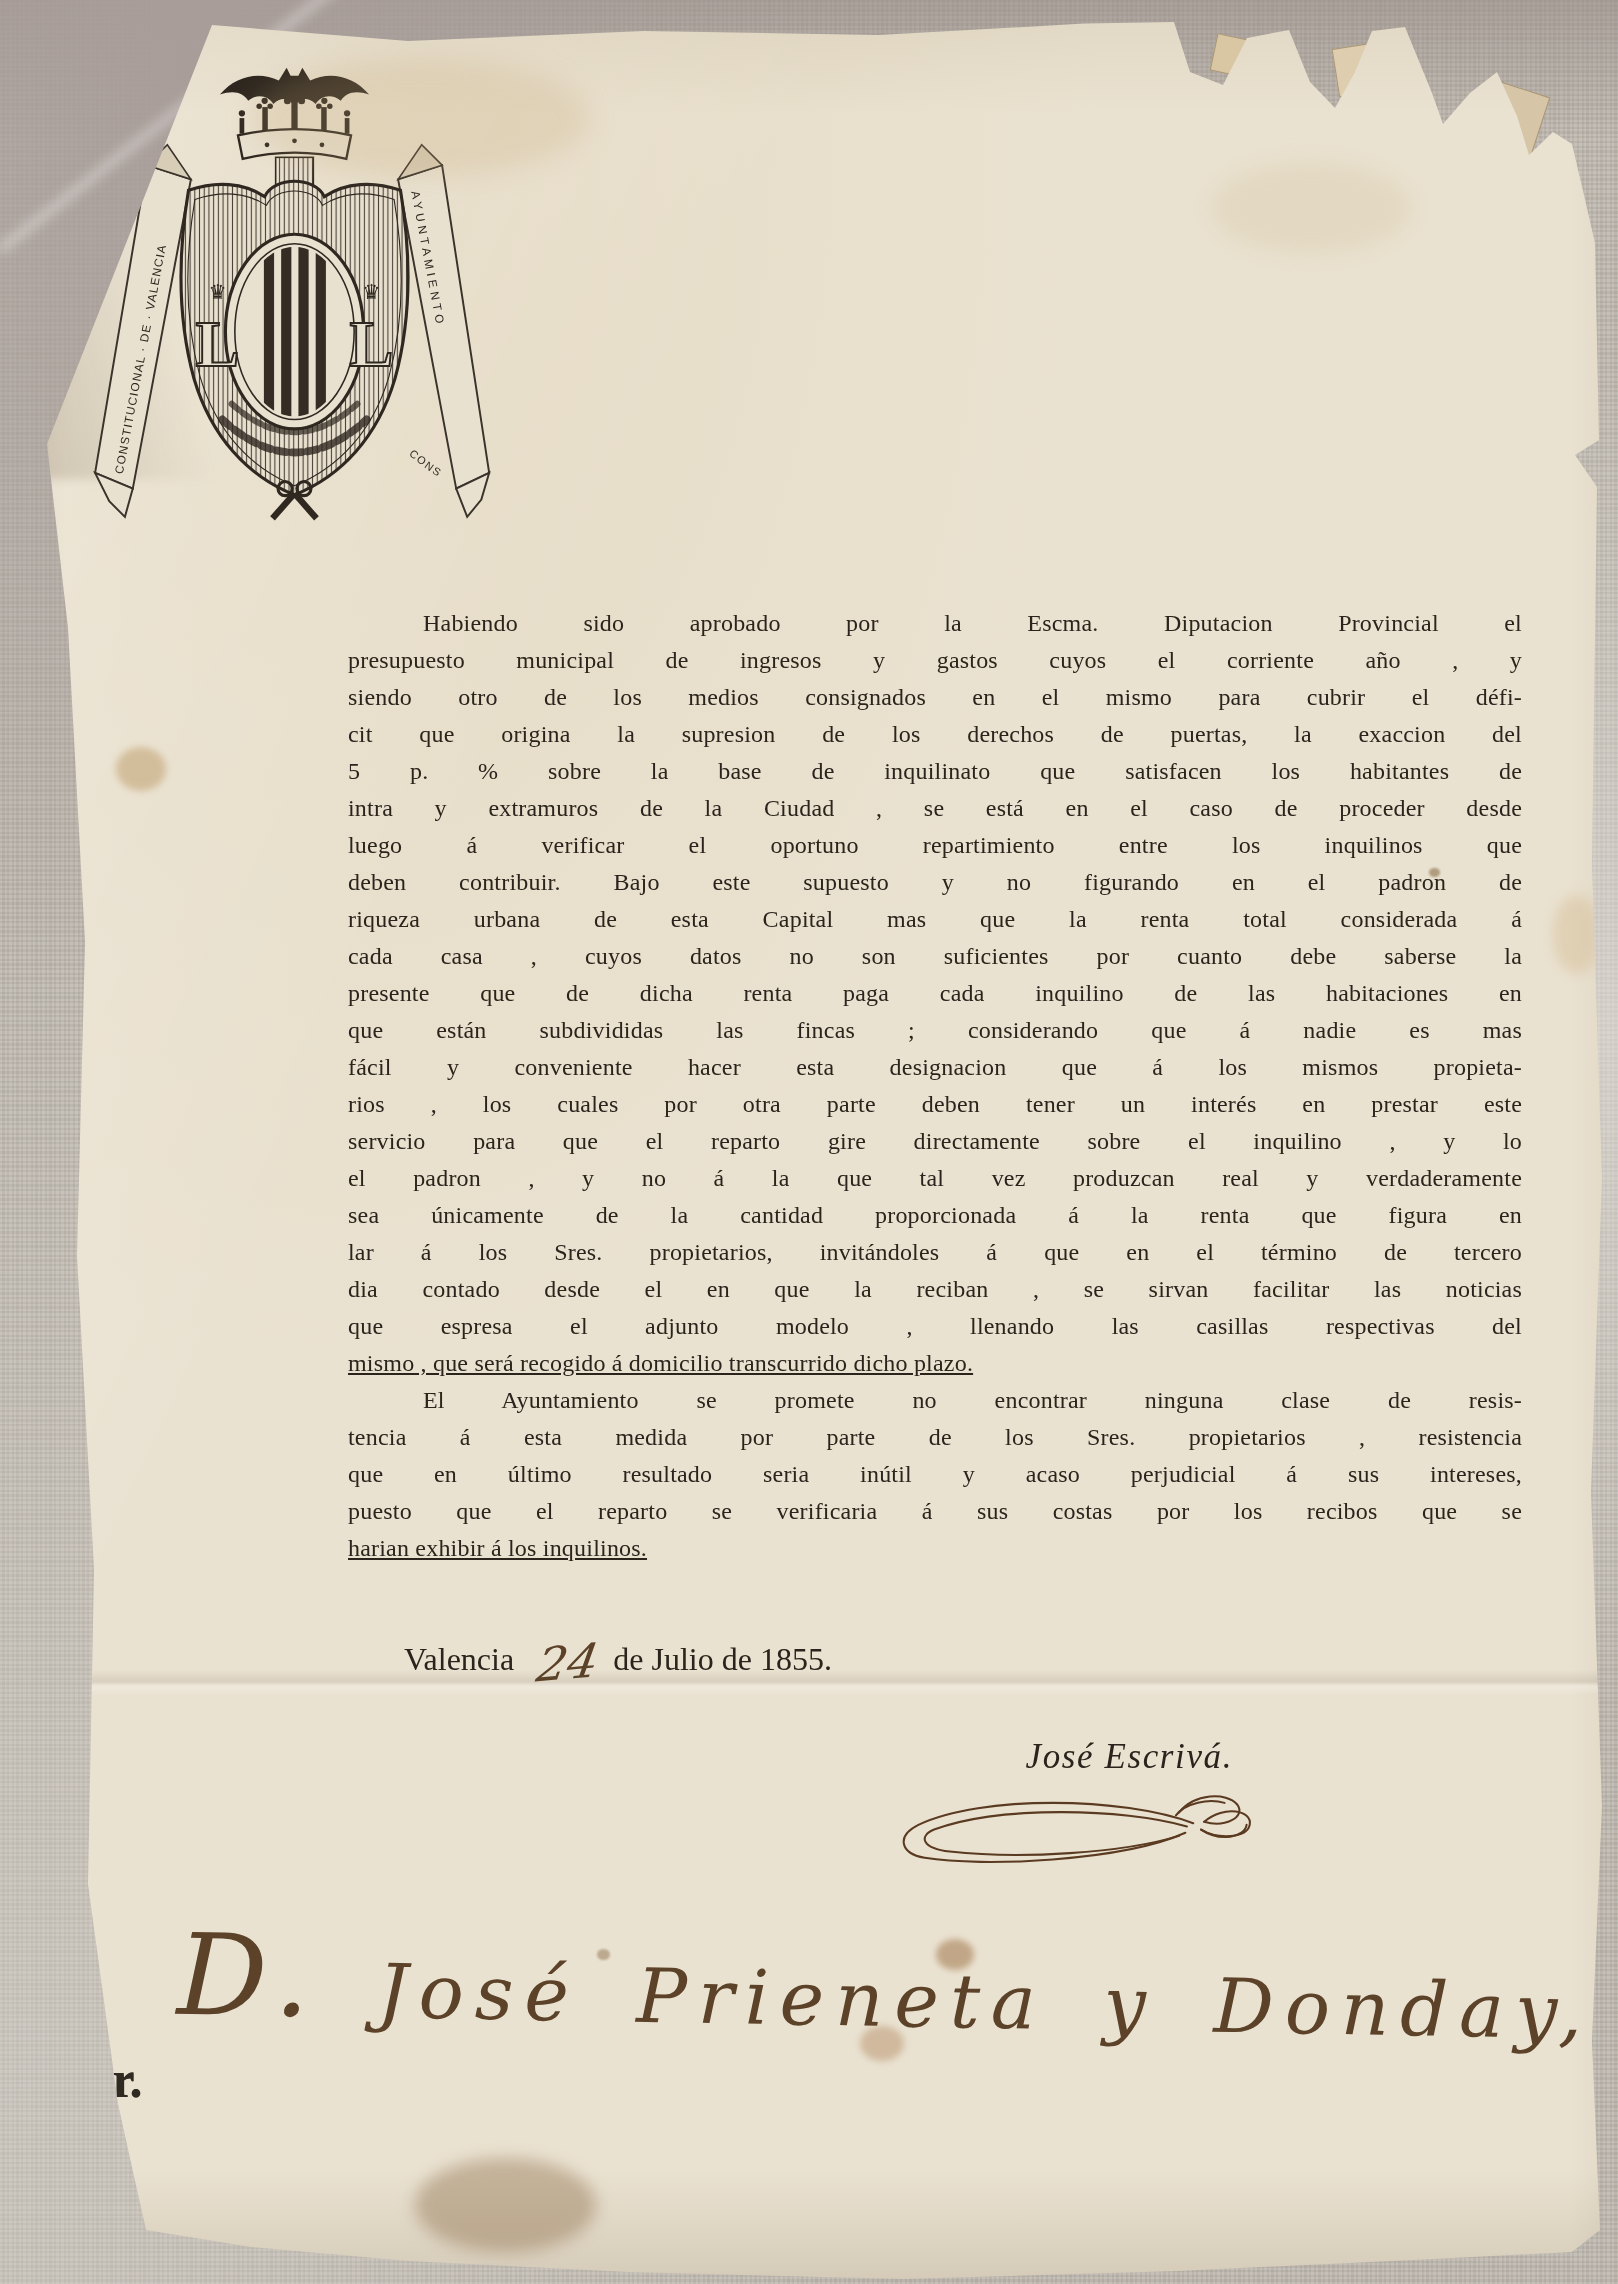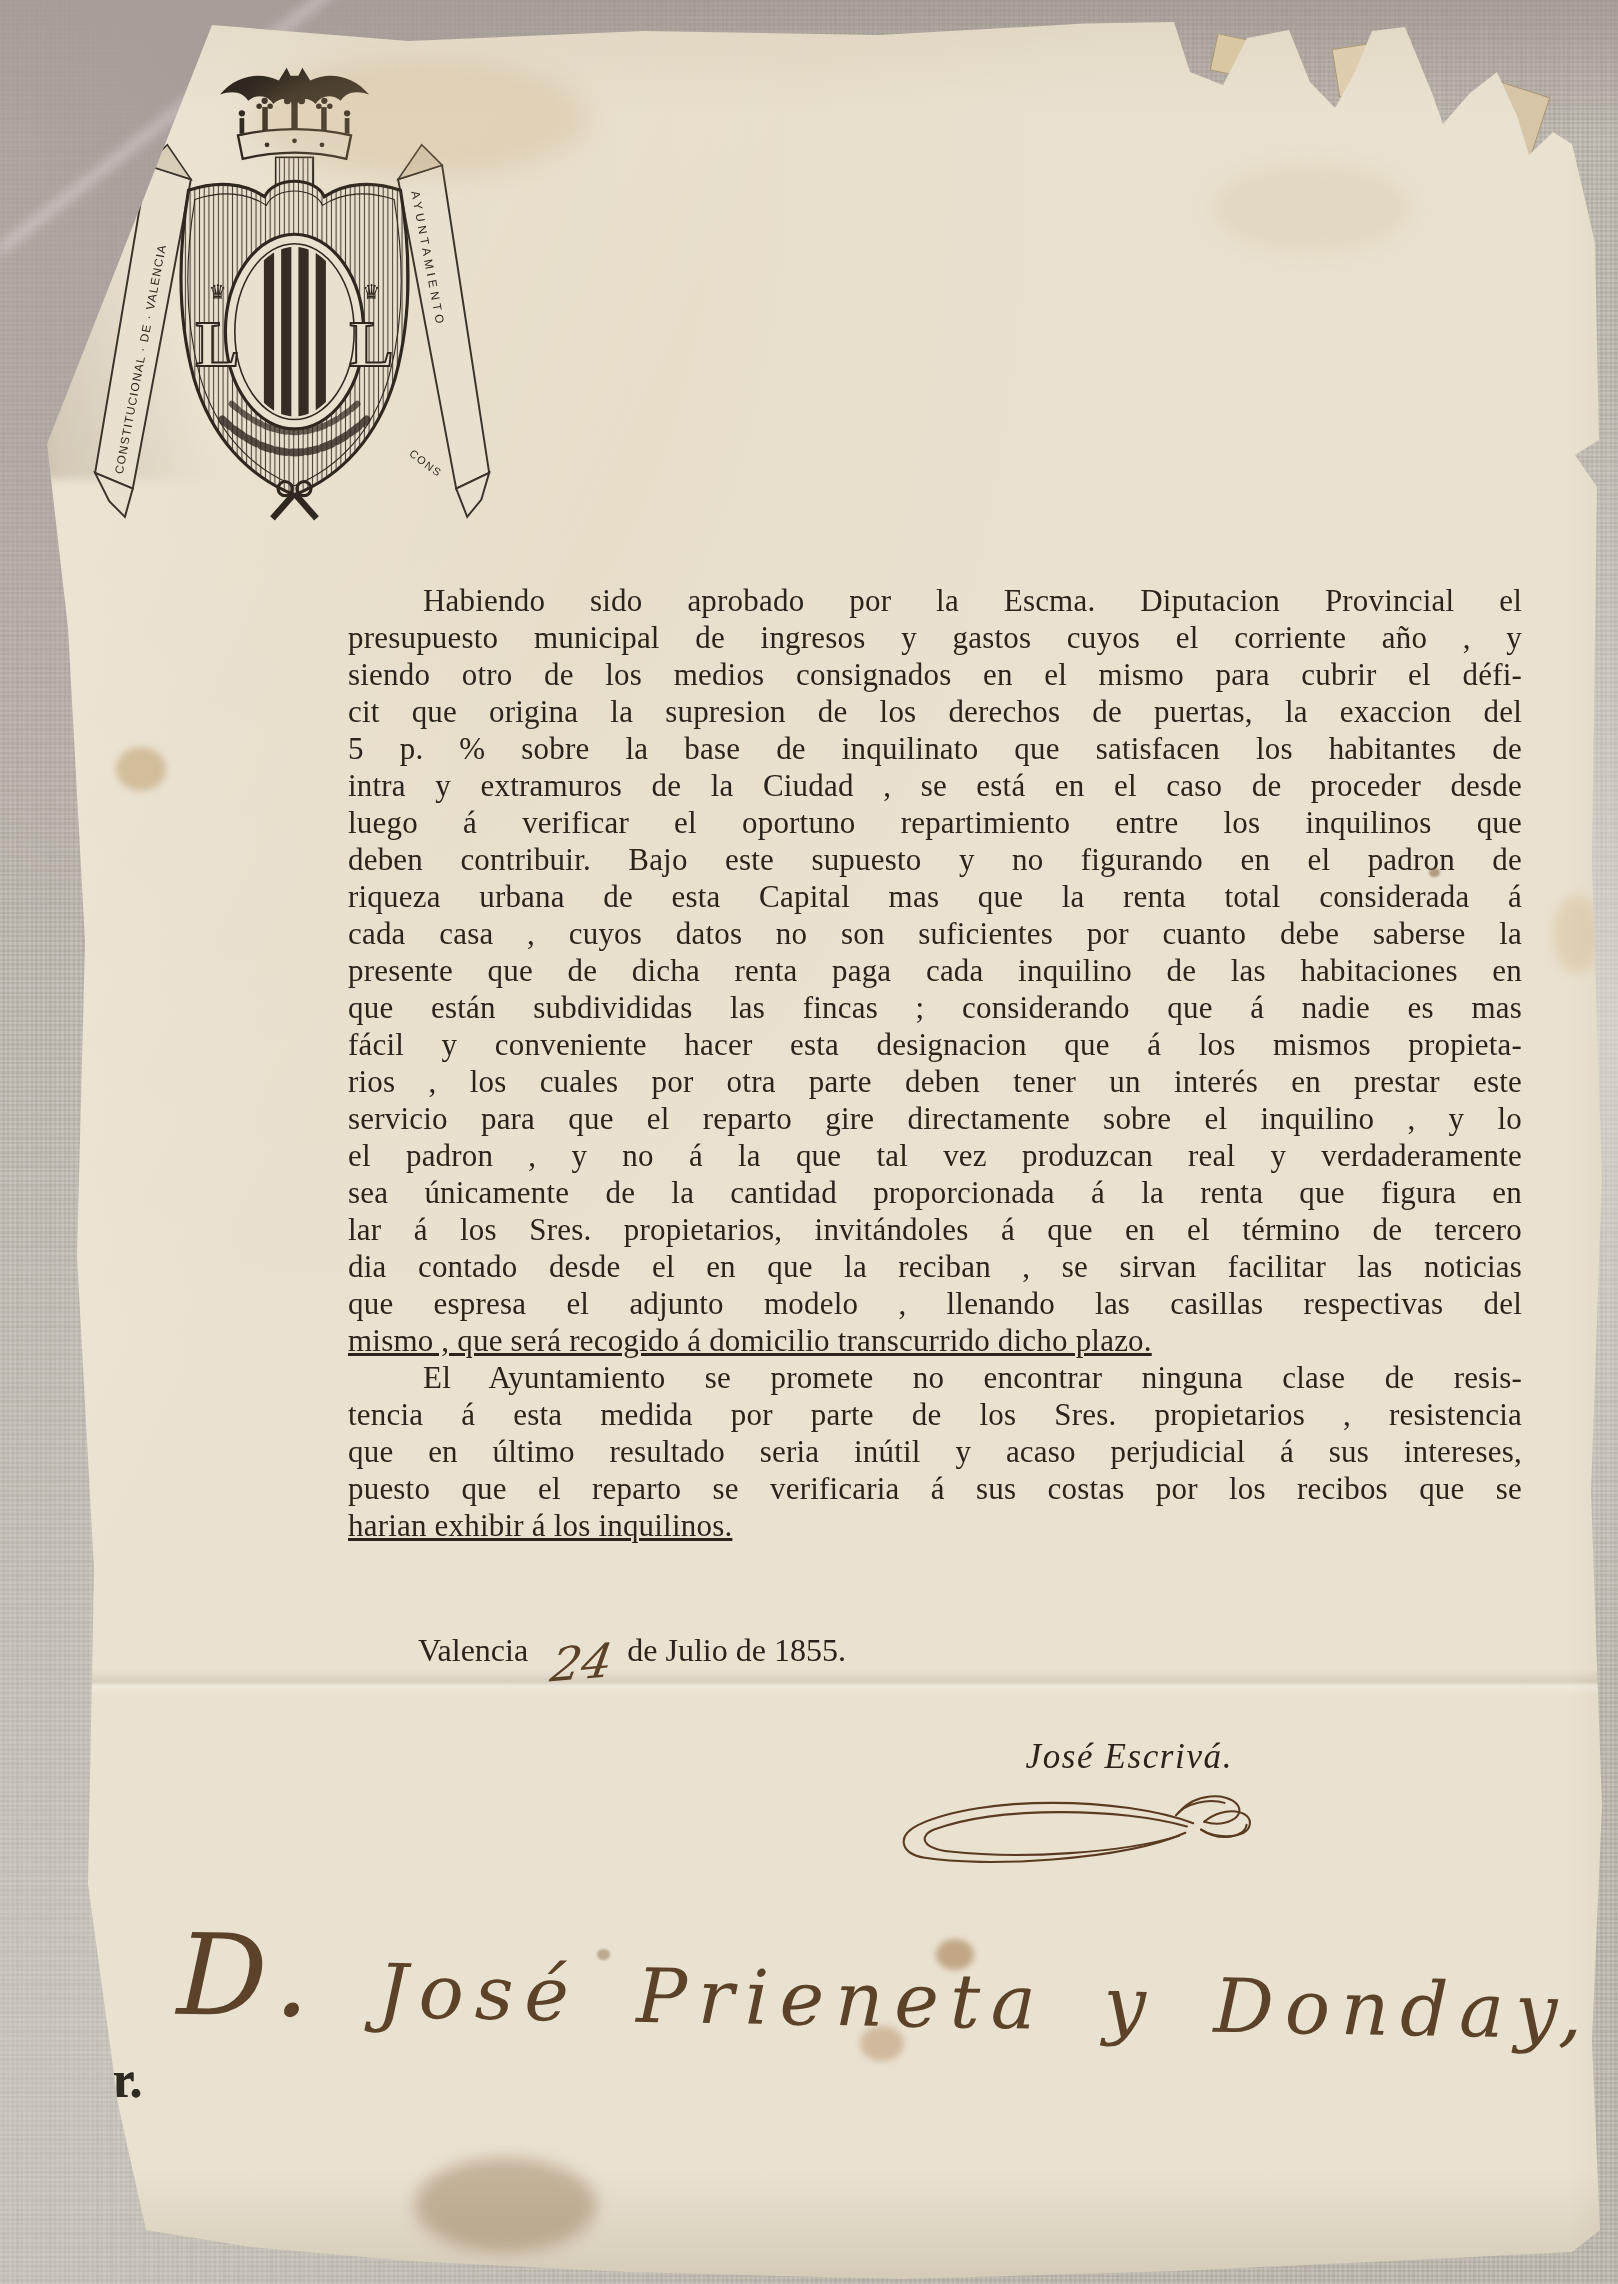--- a/index.html
+++ b/index.html
@@ -41,28 +41,28 @@
       1413px 2260px,1178px 2271px,903px 2279px,628px 2272px,408px 2261px,
       251px 2247px,146px 2230px,118px 2104px,88px 1884px,94px 1570px,77px 1256px,
       85px 942px,68px 628px,47px 444px);
     filter:drop-shadow(9.4px 12.6px 22px rgba(50,40,30,.45));
   }
   .edge-shade{position:absolute;left:30px;top:39px;width:220px;height:440px;
     background:linear-gradient(75deg, rgba(130,110,85,.28), transparent 55%);
     filter:blur(4.7px);}
   .crest{position:absolute;left:98px;top:49px;width:393px;height:471px;overflow:visible;}
   .body-text{
-    position:absolute;left:348px;top:582px;width:1174px;
-    font-size:31px;line-height:37px;color:#2b241c;letter-spacing:0.2px;
+    position:absolute;left:348px;top:605px;width:1174px;
+    font-size:24px;line-height:37px;color:#2b241c;letter-spacing:0.2px;
   }
   .ln{text-align:justify;text-align-last:justify;}
   .ln.first{text-indent:75px;}
   .ln.last{text-align-last:left;text-decoration:underline;}
   .dateline{position:absolute;left:404px;top:1632px;font-size:32px;color:#2b241c;
-    display:flex;align-items:flex-start;margin-left:14px;}
+    display:flex;align-items:center;}
   .day{font-size:47px;color:#5b4228;font-style:italic;display:inline-block;
     transform:skewX(-14deg) rotate(-5deg);margin:0 15.7px 0 23.6px;position:relative;top:3.1px;
     font-family:"DejaVu Serif", serif;}
   .sig{position:absolute;left:895px;top:1737px;width:338px;text-align:right;
     font-style:italic;font-size:35px;letter-spacing:1.6px;color:#2b241c;}
   .rubric{position:absolute;left:887px;top:1776px;width:369px;height:126px;overflow:visible;}
   .addr-sal{position:absolute;left:85px;top:2051px;font-size:49px;font-weight:bold;
     color:#2f2a22;transform:scaleY(1.08);text-shadow:0.8px 0 #2f2a22;}
   .addr-name{position:absolute;left:177px;top:1922px;font-size:75px;font-style:italic;
     color:#5b4228;letter-spacing:11px;word-spacing:22px;white-space:nowrap;

